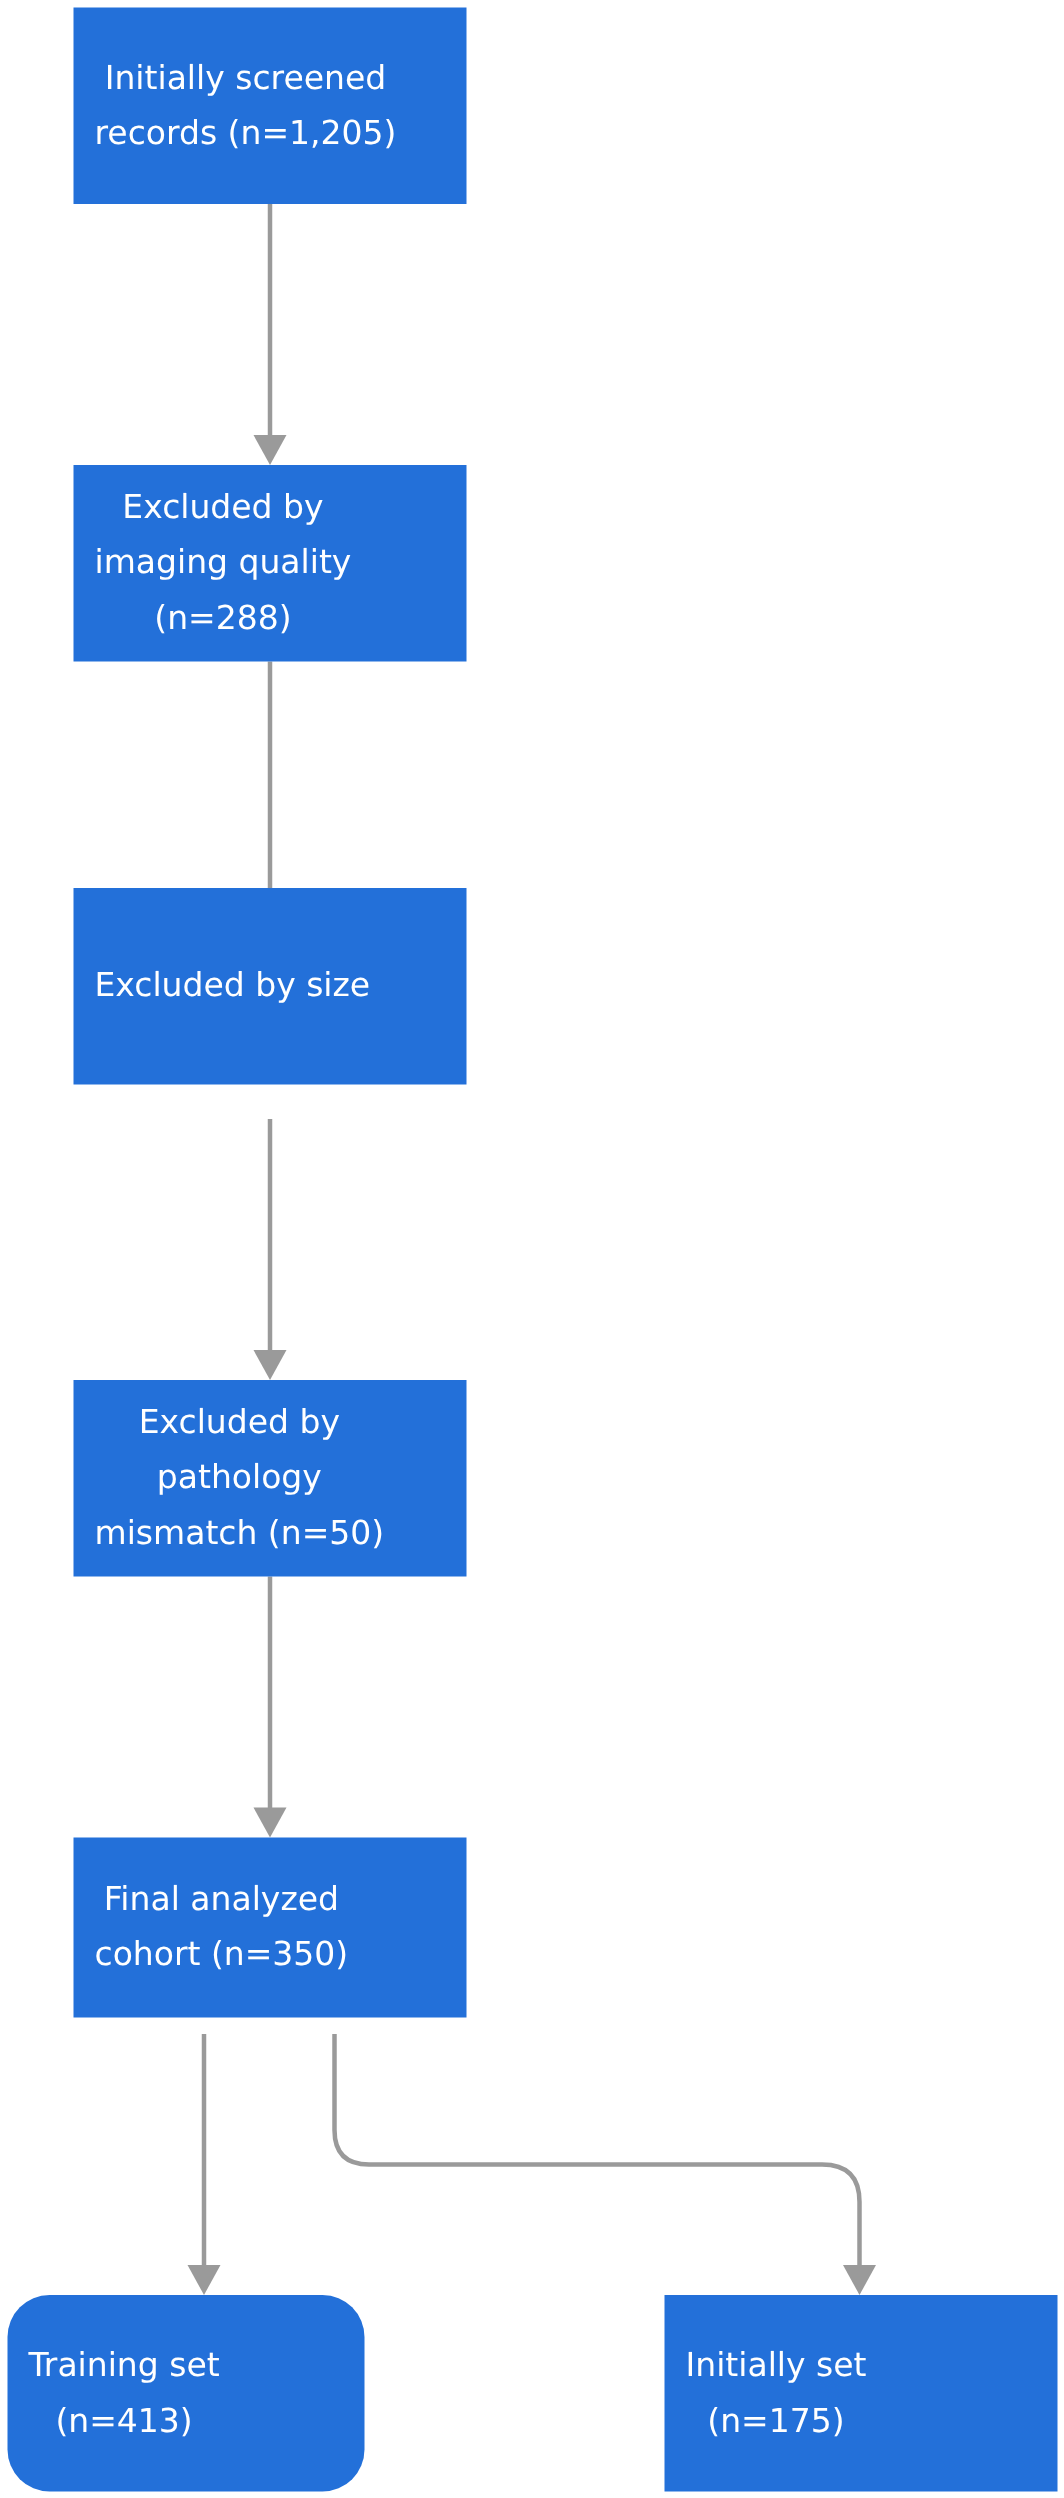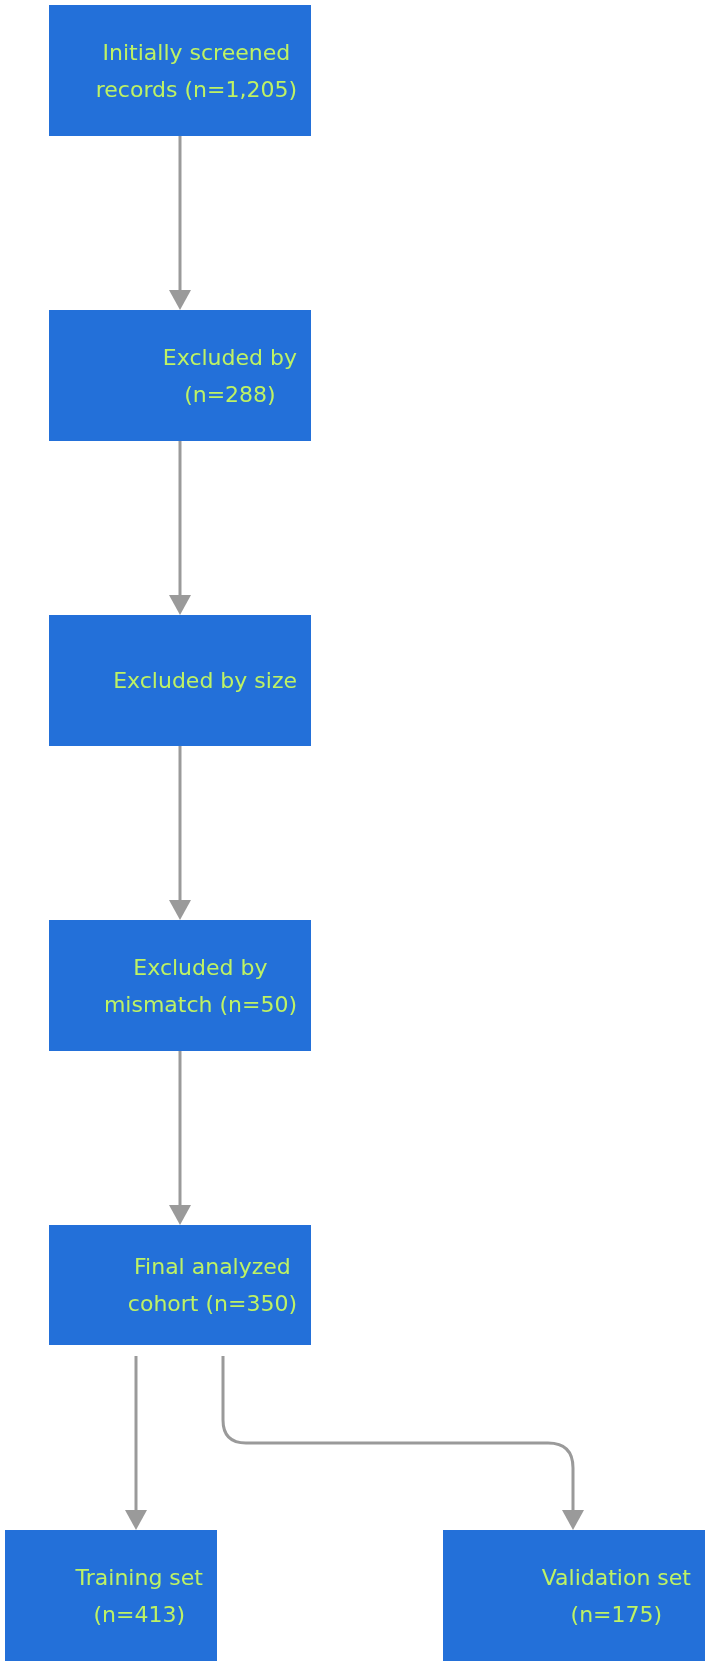--- a/index.html
+++ b/index.html
@@ -1,19 +1,19 @@
 <!DOCTYPE html>
 <html><head>
 <meta charset="utf-8">
 <style>
   html, body { margin:0; padding:0; background:#ffffff; }
   body { width:709px; height:1665px; position:relative; overflow:hidden;
          font-family:"DejaVu Sans", sans-serif; }
-  .box { position:absolute; background:#2370d9; color:#bef264;
-         display:flex; align-items:center; justify-content:flex-end; text-align:center;
+  .box { position:absolute; background:#2370d9; color:#ffffff;
+         display:flex; align-items:center; justify-content:flex-start; text-align:center;
          font-size:22px; line-height:37px; box-sizing:border-box; padding:0 14px; }
   svg.edges { position:absolute; left:0; top:0; }
 </style>
 </head>
 <body>
 
 <svg class="edges" width="709" height="1665">
   <defs>
     <marker id="arrow" markerWidth="10" markerHeight="10" refX="5" refY="8" orient="auto" markerUnits="userSpaceOnUse">
       <path d="M0,0 L10,0 L5,8 z" fill="#9a9a9a"></path>
@@ -38,49 +38,51 @@
 <div class="box" style="left:49px; top:5px; width:262px; height:131px;">
   <div>
     <div>Initially screened</div>
     <div>records (n=1,205)</div>
   </div>
 </div>
 
 <div class="box" style="left:49px; top:310px; width:262px; height:131px;">
   <div>
     <div>Excluded by</div>
+    <div>imaging quality</div>
     <div>(n=288)</div>
   </div>
 </div>
 
-<div class="box" style="left:49px; top:615px; width:262px; height:131px;">
+<div class="box" style="left:49px; top:592px; width:262px; height:131px;">
   <div>
     <div>Excluded by size</div>
   </div>
 </div>
 
 <div class="box" style="left:49px; top:920px; width:262px; height:131px;">
   <div>
     <div>Excluded by</div>
+    <div>pathology</div>
     <div>mismatch (n=50)</div>
   </div>
 </div>
 
 <div class="box" style="left:49px; top:1225px; width:262px; height:120px;">
   <div>
     <div>Final analyzed</div>
     <div>cohort (n=350)</div>
   </div>
 </div>
 
-<div class="box" style="left:5px; top:1530px; width:212px; height:131px;">
+<div class="box" style="left:5px; top:1530px; width:238px; height:131px;border-radius:28px;">
   <div>
     <div>Training set</div>
     <div>(n=413)</div>
   </div>
 </div>
 
 <div class="box" style="left:443px; top:1530px; width:262px; height:131px;">
   <div>
-    <div>Validation set</div>
+    <div>Initially set</div>
     <div>(n=175)</div>
   </div>
 </div>
 
 </body></html>

